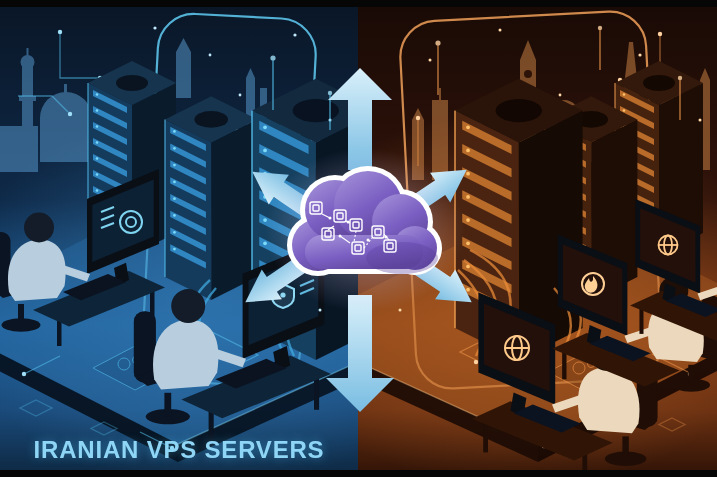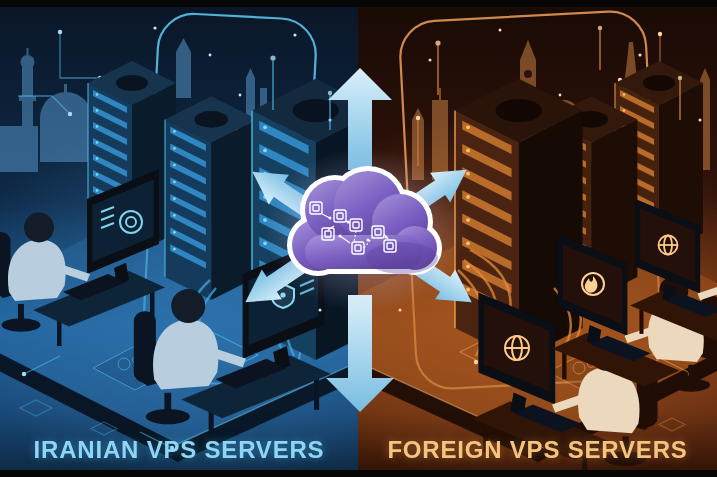--- a/index.html
+++ b/index.html
@@ -420,16 +420,15 @@
       <circle cx="330" cy="218" r="1.5"></circle>
           <circle cx="348" cy="222" r="1.5"></circle>
           <circle cx="340" cy="236" r="1.5"></circle>
       <circle cx="368" cy="240" r="1.5"></circle>
           <circle cx="386" cy="237" r="1.5"></circle>
     </g>
   </g>
 </svg>
 
 <div class="caption caption-left">IRANIAN VPS SERVERS</div>
-<div class="caption caption-right">FOREIGN VPS SERVERS</div>
 <div class="bar bar-top"></div>
 <div class="bar bar-bottom"></div>
 </div>
 
 </body></html>

